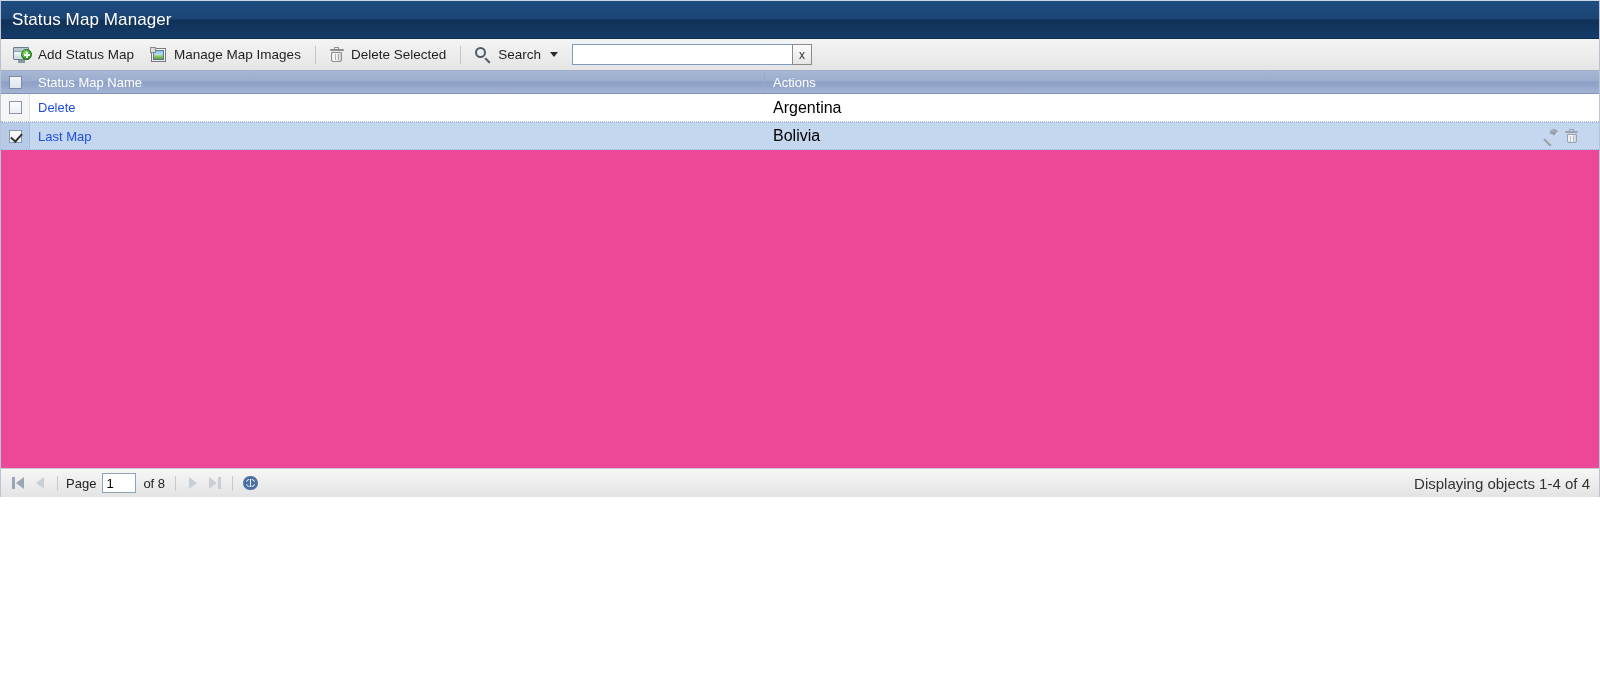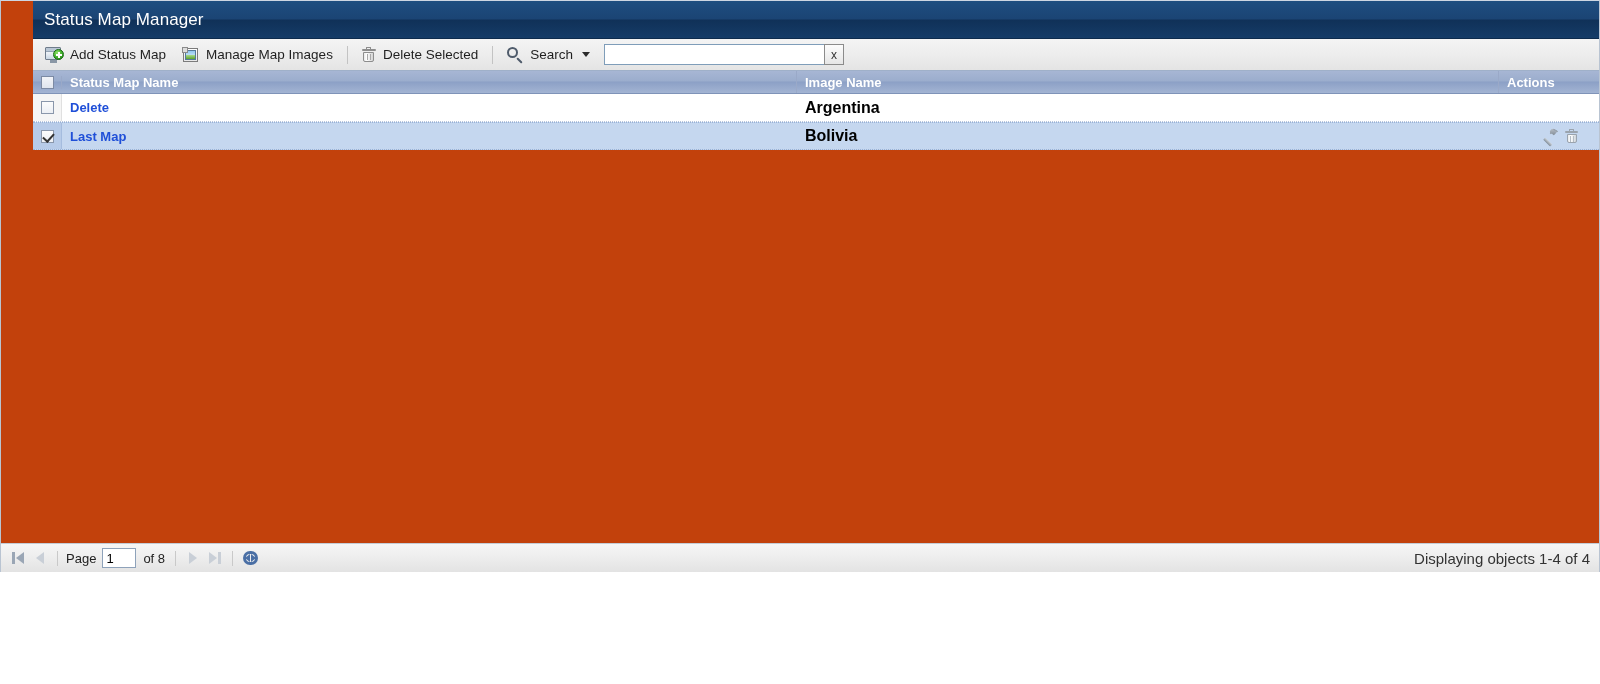--- a/index.html
+++ b/index.html
@@ -7,26 +7,25 @@
     margin: 0; padding: 0;
     width: 1600px; height: 684px;
     background: #ffffff;
     font-family: "Liberation Sans", sans-serif;
     overflow: hidden;
   }
 
   #app {
     position: relative;
     width: 1600px;
-    height: 572px;
-    background: #c2410c;
+    height: 497px;
+    background: #ec4899;
     border-left: 1px solid #b9c4d2;
     border-right: 1px solid #b9c4d2;
     border-top: 1px solid #cdd6e2;
-    padding-left: 32px;
   }
 
   
   .titlebar {
     height: 38px;
     background: linear-gradient(to bottom, #1e4e80 0%, #1b4474 48%, #103158 52%, #153c68 100%);
     display: flex;
     align-items: center;
     padding-left: 11px;
     border-bottom: 1px solid #0d2b4d;
@@ -173,21 +172,21 @@
     width: 20px; height: 21px;
     border: 1px solid #8b8b8b;
     background: linear-gradient(to bottom, #fcfcfc, #e6e6e6);
     font-size: 12px; color: #333;
     display: flex; align-items: center; justify-content: center;
     cursor: pointer;
     font-family: "Liberation Sans", sans-serif;
   }
 
   
-  .grid { width: 100%; font-weight: bold; }
+  .grid { width: 100%; }
   .grid-header {
     display: flex;
     height: 23px;
     background: linear-gradient(to bottom, #a7b6d4 0%, #9badcd 45%, #8ca0c6 50%, #a3b4d3 100%);
     border-bottom: 1px solid #7f93b8;
     color: #ffffff;
     font-size: 13px;
     align-items: center;
   }
   .col-check {
@@ -407,21 +406,20 @@
     </div>
   </div>
 
   <div class="grid">
 
     <div class="grid-header">
       <div class="col-check">
         <span class="cbx hdr"></span>
       </div>
       <div class="col-name">Status Map Name</div>
-      <div class="col-image">Image Name</div>
       <div class="col-actions">Actions</div>
     </div>
 
     <div class="grid-row">
       <div class="col-check">
         <span class="cbx"></span>
       </div>
       <div class="col-name">
         <a class="cell-link">Delete</a>
       </div>

